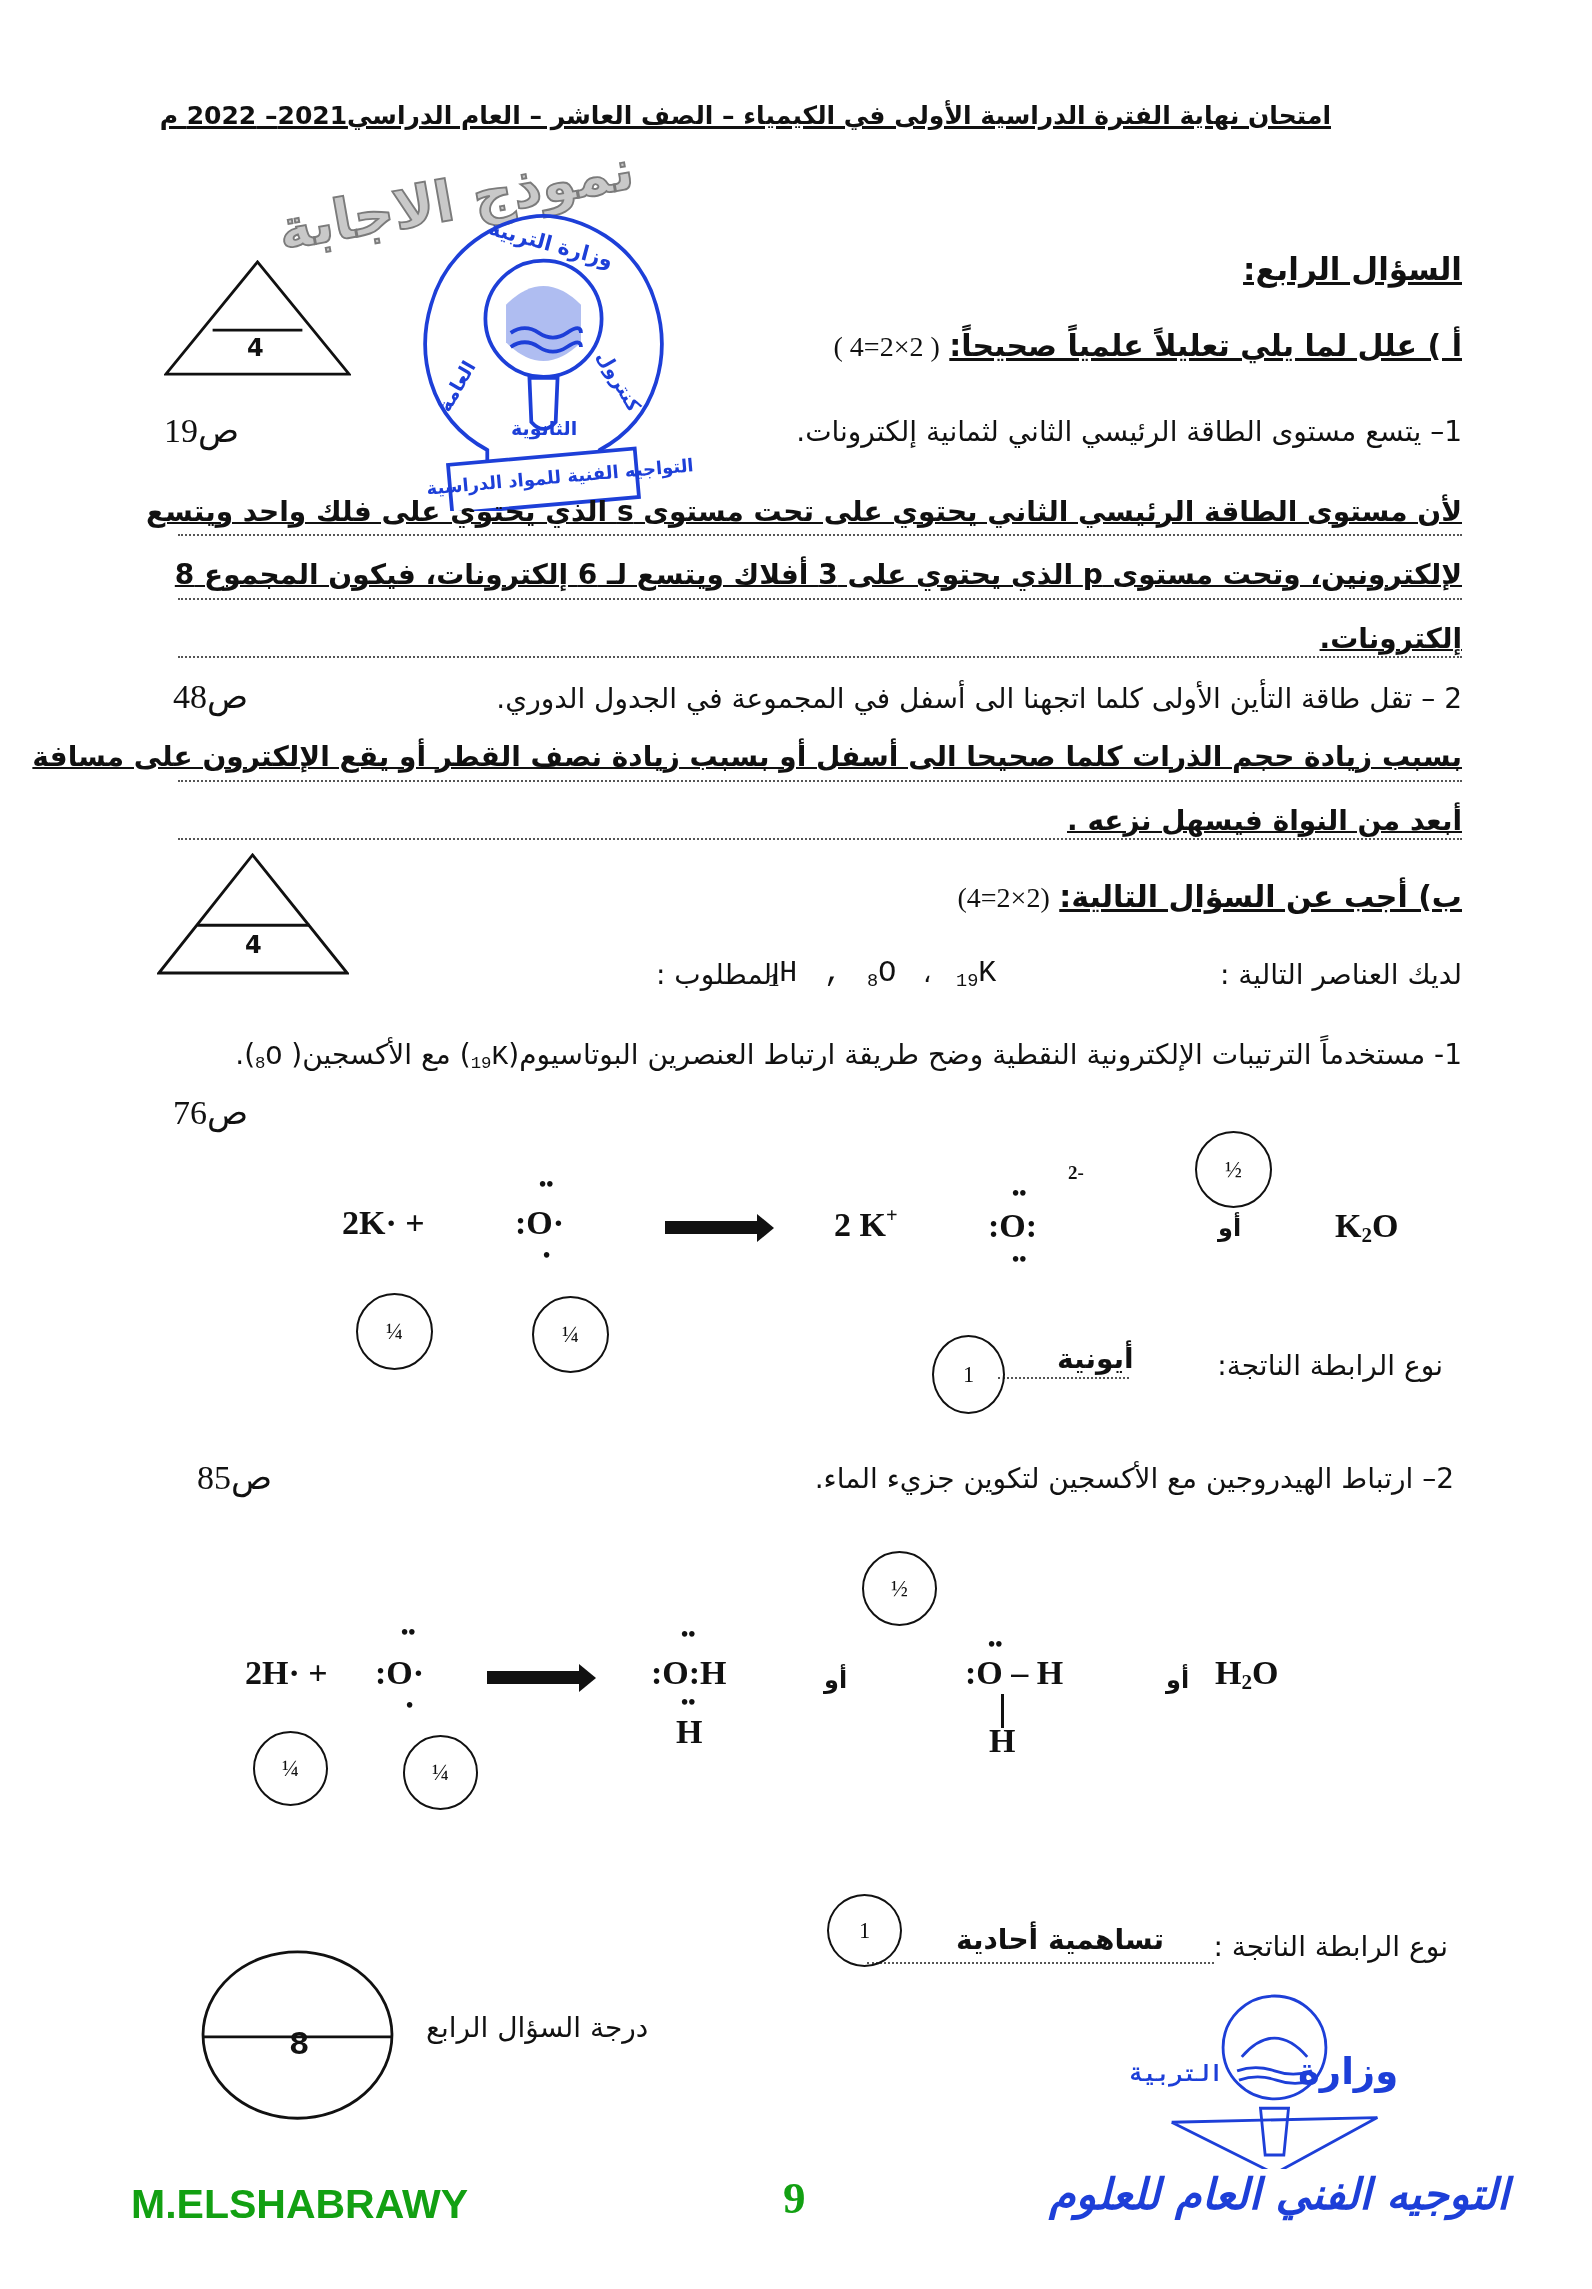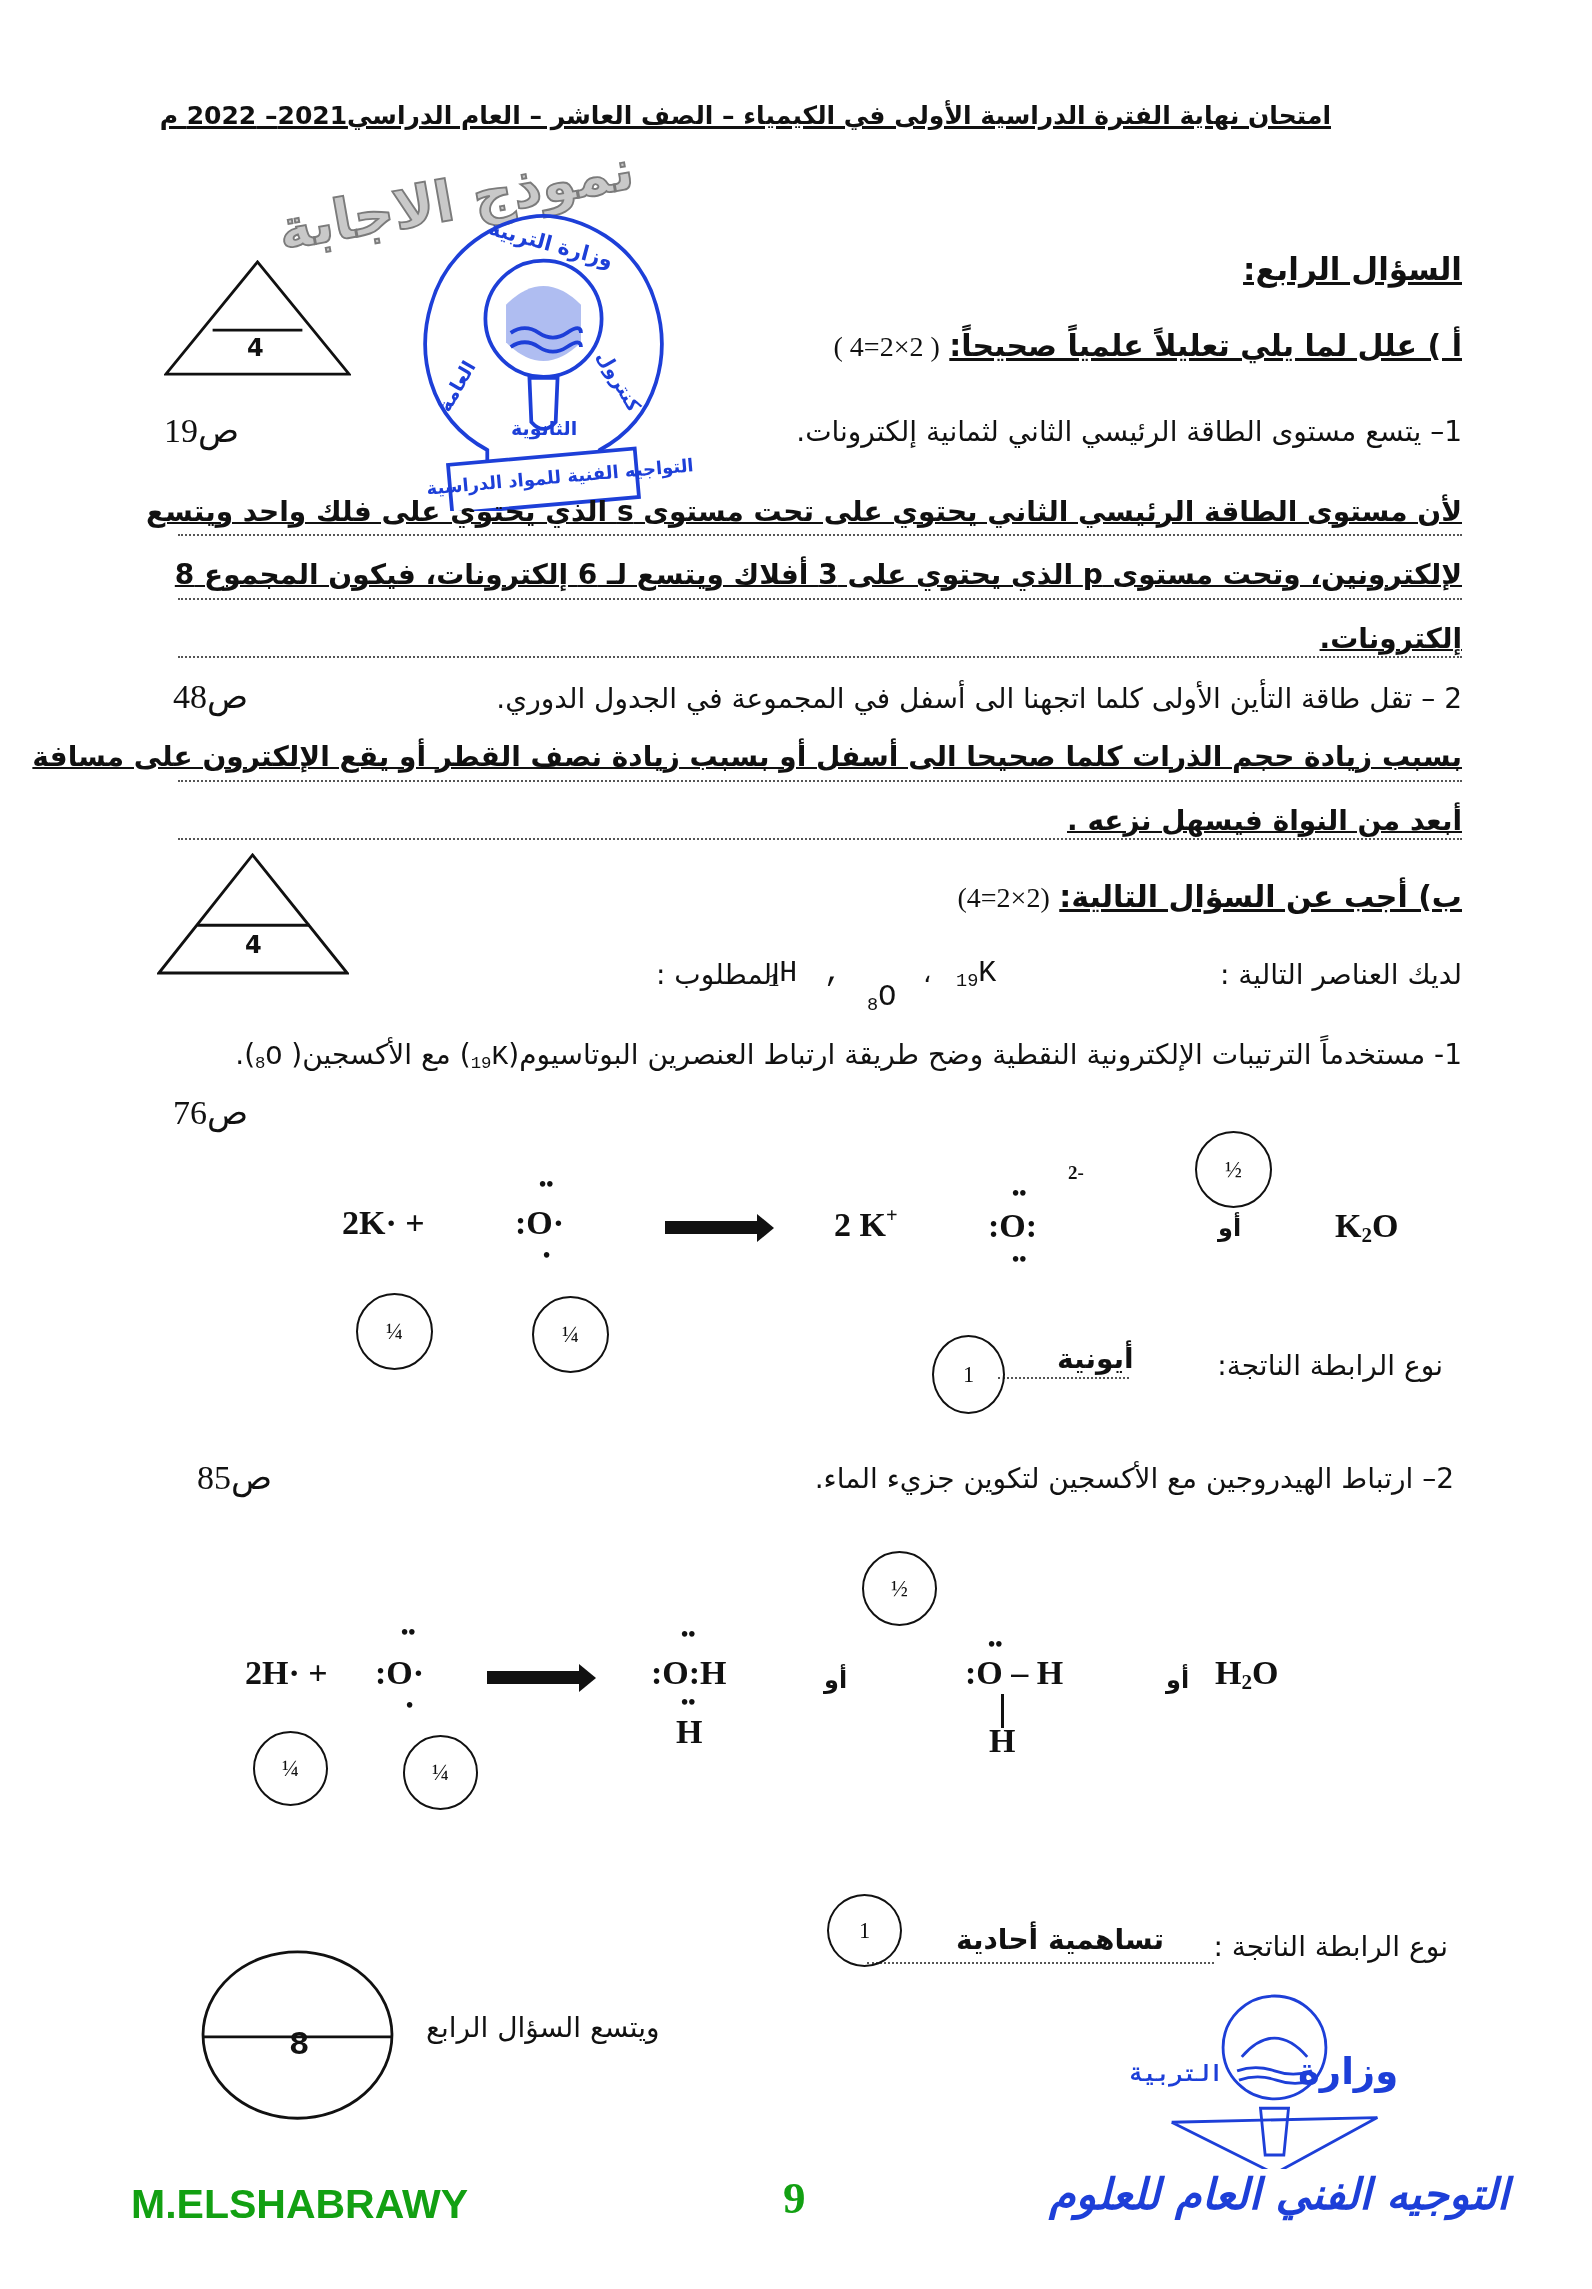--- a/index.html
+++ b/index.html
@@ -94,21 +94,21 @@
 <div class="abs bold" style="top:931px; left:245px; font-size:24px;">4</div>
 
 <div class="abs rtl" style="top:879px; right:131px; font-size:30px; white-space:nowrap;">
   <span class="bold u">ب) أجب عن السؤال التالية:</span>
   <span class="marks">(2×2=4)</span>
 </div>
 
 <div class="abs item rtl" style="top:958px; right:131px;">لديك العناصر التالية :</div>
 <div class="abs serif" style="top:956px; left:956px; font-size:30px; white-space:nowrap;"><span class="sub">19</span><span>K</span></div>
 <div class="abs" style="top:958px; left:923px; font-size:26px;">،</div>
-<div class="abs serif" style="top:956px; left:867px; font-size:30px; white-space:nowrap;margin-top:24px;"><span class="sub">8</span><span>O</span></div>
+<div class="abs serif" style="top:956px; left:867px; font-size:30px; white-space:nowrap;"><span class="sub">8</span><span>O</span></div>
 <div class="abs serif" style="top:956px; left:824px; font-size:30px;">,</div>
 <div class="abs serif" style="top:956px; left:768px; font-size:30px; white-space:nowrap;"><span class="sub">1</span><span>H</span></div>
 <div class="abs item rtl" style="top:958px; left:656px;">المطلوب :</div>
 
 <div class="abs item rtl" style="top:1038px; right:131px;"><span>1- مستخدماً الترتيبات الإلكترونية النقطية وضح طريقة ارتباط العنصرين البوتاسيوم(</span><span class="serif"><span class="sub">19</span><span>K</span></span><span>) مع الأكسجين( </span><span class="serif"><span class="sub">8</span><span>O</span></span><span>).</span></div>
 <div class="abs page-ref rtl" style="top:1092px; left:173px;">ص76</div>
 
 <div class="abs chem" style="top:1204px; left:342px;">2K· +</div>
 <div class="abs chem" style="top:1204px; left:515px;">:O·</div>
 <div class="abs chem" style="top:1173px; left:539px; font-size:20.6px;">••</div>
@@ -159,21 +159,21 @@
 <div class="abs item rtl" style="top:1930px; right:145px;">نوع الرابطة الناتجة :</div>
 <div class="abs answer rtl" style="top:1923px; left:956px; text-decoration:none;">تساهمية أحادية</div>
 <div class="abs dots" style="top:1962px; left:867px; width:347px;"></div>
 <div class="abs ellipse" style="top:1894px; left:827px; width:75px; height:73px;">1</div>
 
 <svg class="abs" style="top:1949px; left:199px;" width="197" height="173" viewBox="0 0 210 185">
   <ellipse cx="105" cy="92" rx="101" ry="89" fill="none" stroke="#111" stroke-width="3"></ellipse>
   <line x1="4" y1="94" x2="206" y2="94" stroke="#111" stroke-width="3"></line>
 </svg>
 <div class="abs bold serif" style="top:2026px; left:289px; font-size:34px;">8</div>
-<div class="abs item rtl" style="top:2011px; left:426px;">ويتسع السؤال الرابع</div>
+<div class="abs item rtl" style="top:2011px; left:426px;">درجة السؤال الرابع</div>
 
 <svg class="abs" style="top:1982px; left:1162px;" width="225" height="187" viewBox="0 0 240 200">
   <circle cx="120" cy="70" r="55" fill="none" stroke="#1d3fd8" stroke-width="3"></circle>
   <path d="M85 80 Q120 40 155 80" fill="none" stroke="#1d3fd8" stroke-width="3"></path>
   <path d="M80 95 Q100 88 120 95 T160 95" fill="none" stroke="#1d3fd8" stroke-width="3"></path>
   <path d="M82 105 Q102 98 122 105 T162 105" fill="none" stroke="#1d3fd8" stroke-width="3"></path>
   <polyline points="10,150 120,205 230,145 10,150" fill="none" stroke="#1d3fd8" stroke-width="3"></polyline>
   <path d="M105 135 L135 135 L130 185 L110 185 Z" fill="none" stroke="#1d3fd8" stroke-width="3"></path>
 </svg>
 <div class="abs blue rtl bold" style="top:2050px; left:1298px; font-size:37px;">وزارة</div>

